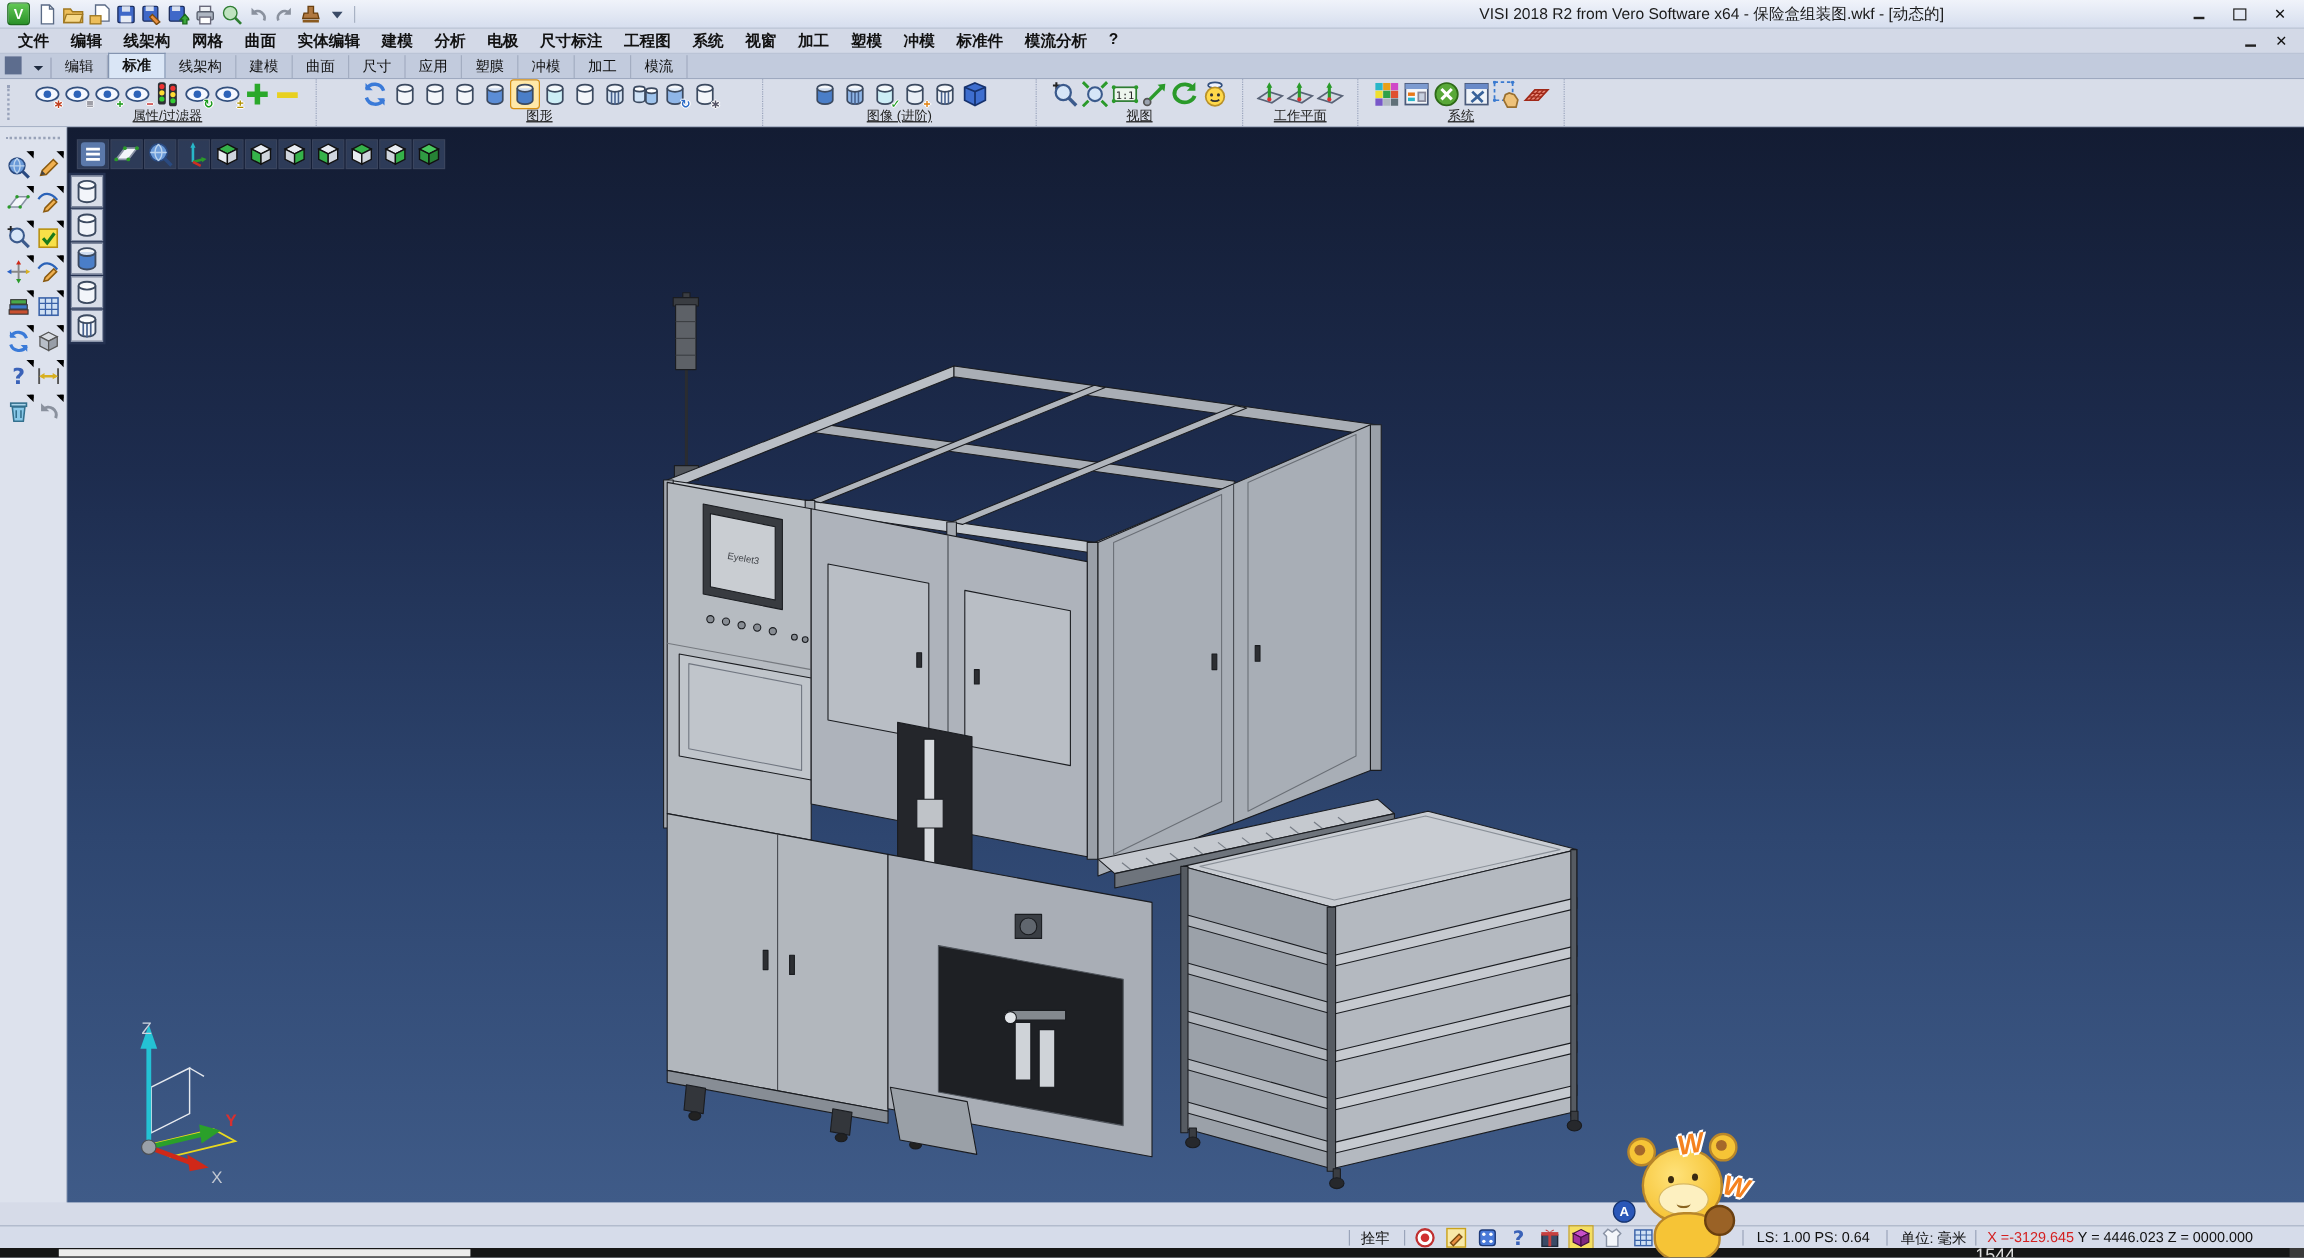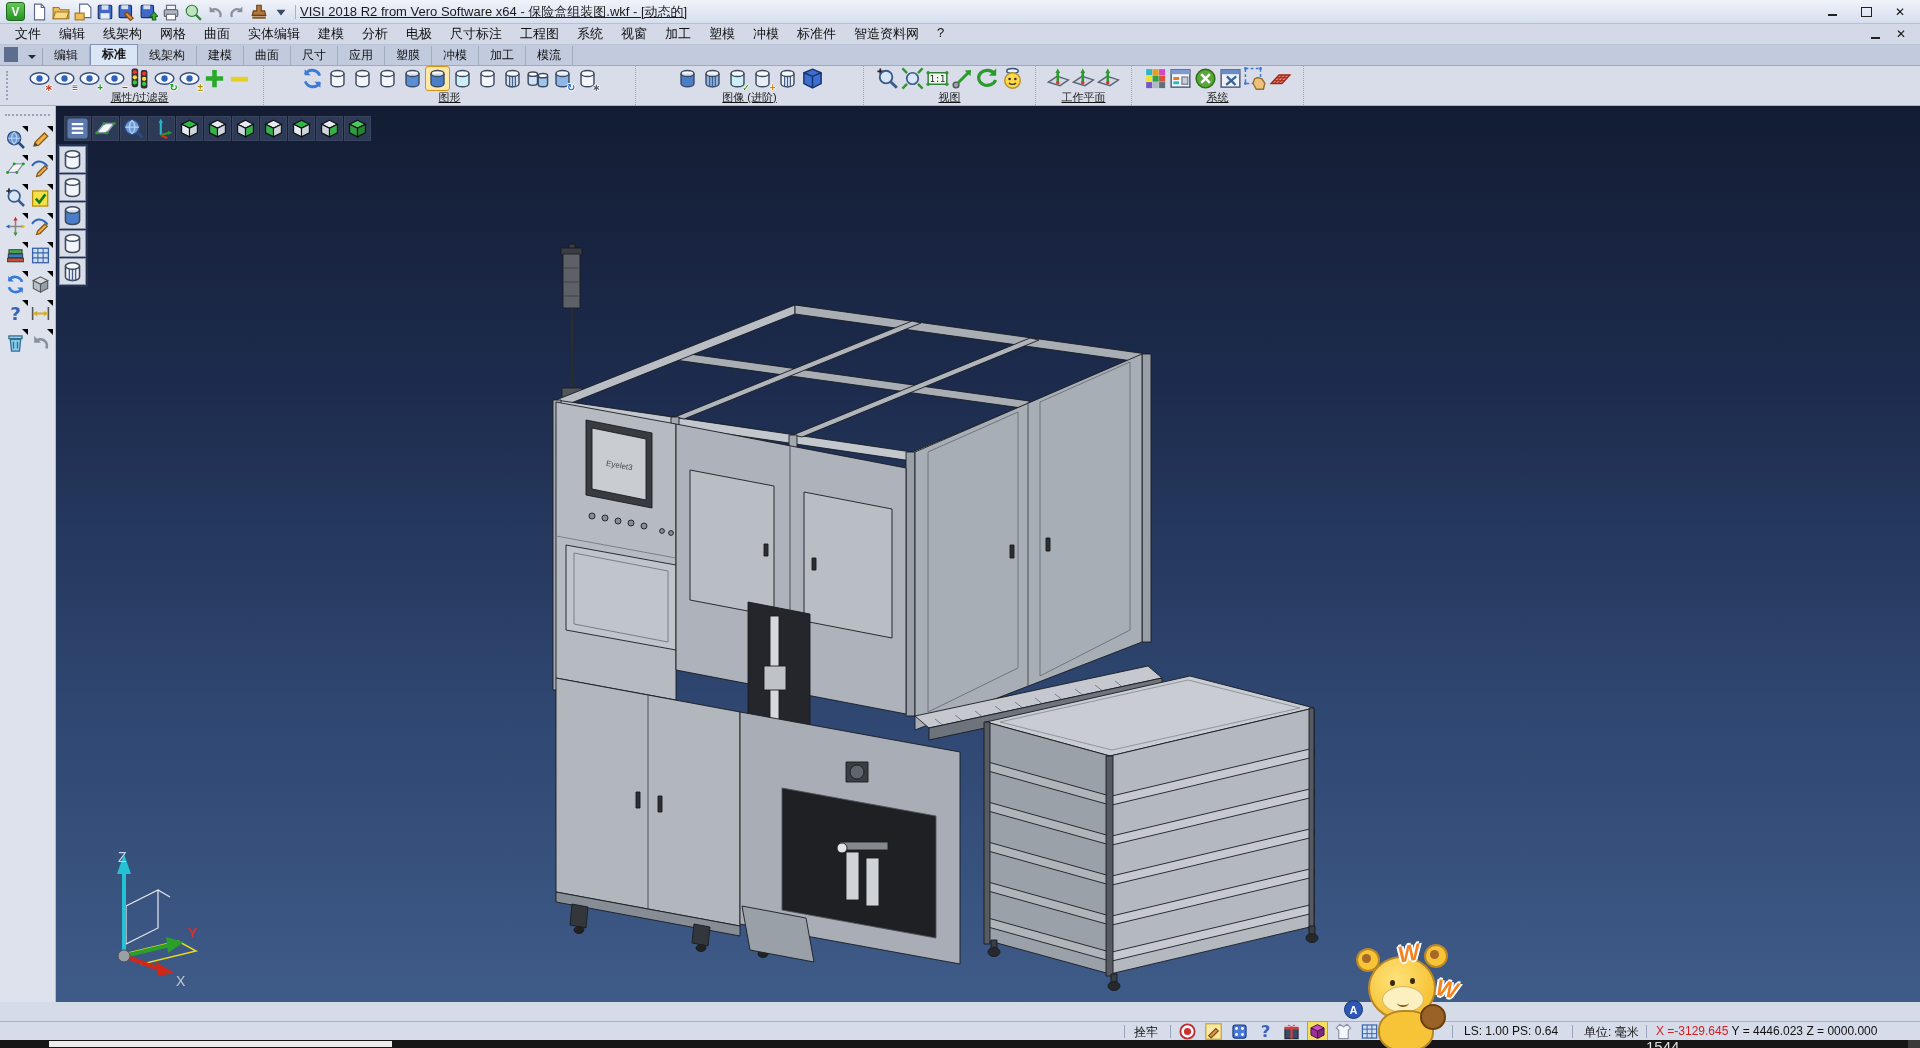--- a/index.html
+++ b/index.html
@@ -13,32 +13,32 @@
   
   .titlebar{position:absolute;left:0;top:0;width:100%;height:24px;
             background:linear-gradient(#f0f3fa,#d6deee);border-bottom:1px solid #b6c0d2;
             display:flex;align-items:center;padding:0 4px;box-sizing:border-box;}
   .visi-logo{width:17px;height:17px;border-radius:3px;margin:0 5px 0 2px;
              background:linear-gradient(#62c956,#2a9128);color:#fff;font-weight:bold;font-size:12px;
              display:flex;align-items:center;justify-content:center;border:1px solid #1d6a1d;}
   .qicons{display:flex;gap:4px;align-items:center;}
   .qicons .icon{width:18px;height:18px;}
   .qsep{width:1px;height:14px;background:#a8b2c4;margin:0 5px;}
-  .win-title{position:absolute;left:300px;right:300px;text-align:left;font-size:13px;color:#1a1a1a;
-             white-space:nowrap;overflow:hidden;text-decoration:underline;}
+  .win-title{position:absolute;left:300px;right:300px;text-align:right;font-size:13px;color:#1a1a1a;
+             white-space:nowrap;overflow:hidden;}
   .winbtns{margin-left:auto;display:flex;gap:2px;z-index:3;}
   .winbtn{width:32px;height:19px;display:flex;align-items:center;justify-content:center;}
   .wb-min::before{content:'';width:9px;height:2px;background:#222;margin-top:7px;}
   .wb-max::before{content:'';width:9px;height:8px;border:1.5px solid #222;}
   .wb-close::before{content:'\2715';font-size:12px;color:#111;font-weight:bold;}
   
   .menubar{position:absolute;left:0;top:24px;width:100%;height:21px;background:#d3d9e7;
            border-bottom:1px solid #bbc4d6;display:flex;align-items:center;padding-left:6px;
            box-sizing:border-box;font-size:13px;}
-  .mitem{padding:1px 9px;}
+  .mitem{padding:1px 9px;font-weight:bold;}
   .mdibtns{margin-left:auto;display:flex;gap:8px;margin-right:10px;}
   .mdibtn{width:18px;height:15px;display:flex;align-items:center;justify-content:center;}
   
   .tabrow{position:absolute;left:0;top:45px;width:100%;height:21px;background:#c2cbdd;
           border-bottom:1px solid #9ea9bf;display:flex;align-items:flex-end;box-sizing:border-box;}
   .tab-corner{width:14px;height:15px;background:#5d6d8e;margin:0 4px 3px 4px;}
   .tab-dd{width:20px;height:17px;display:flex;align-items:center;justify-content:center;
           border-right:1px solid #9aa4ba;}
   .tab-dd::before{content:'';border:4px solid transparent;border-top-color:#1e2a3e;margin-top:4px;}
   .tab{padding:2px 11px 2px;font-size:12px;border-right:1px solid #a3adc1;line-height:15px;}
@@ -538,21 +538,21 @@
         <span class="mitem">分析</span>
         <span class="mitem">电极</span>
         <span class="mitem">尺寸标注</span>
         <span class="mitem">工程图</span>
         <span class="mitem">系统</span>
         <span class="mitem">视窗</span>
         <span class="mitem">加工</span>
         <span class="mitem">塑模</span>
         <span class="mitem">冲模</span>
         <span class="mitem">标准件</span>
-        <span class="mitem">智造资料网</span>
+        <span class="mitem">模流分析</span>
         <span class="mitem">?</span>
       </span>
     <span class="mdibtns">
       <span class="mdibtn wb-min"></span>
       <span class="mdibtn wb-close"></span>
     </span>
   </div>
 
   <div class="tabrow">
     <span class="tab-corner"></span>

